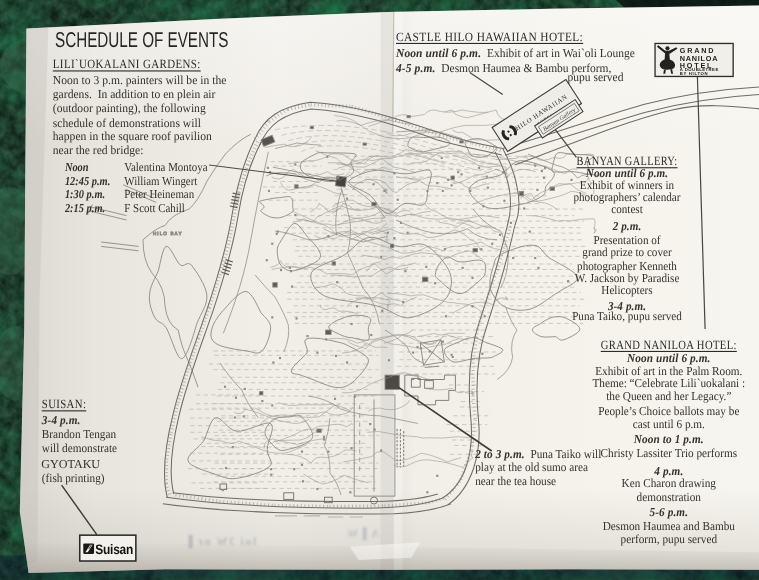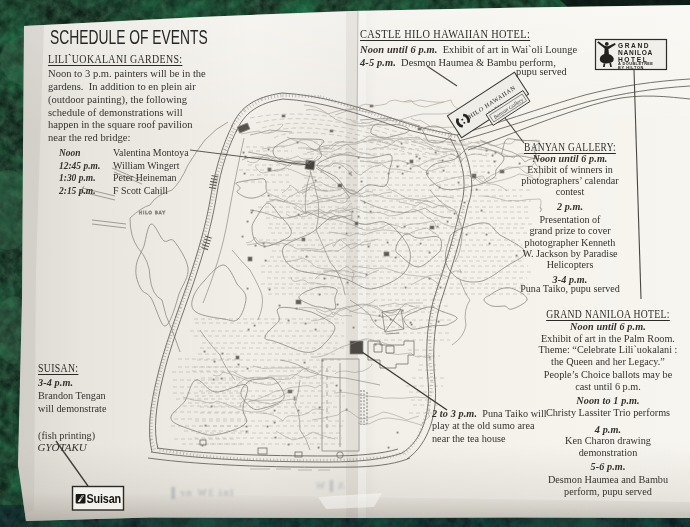--- a/index.html
+++ b/index.html
@@ -678,21 +678,21 @@
 <div class="t ctr nan" style="top:460.4px;"><b><i>5-6 p.m.</i></b></div>
 <div class="t ctr nan" style="top:472.5px;">Desmon Haumea and Bambu</div>
 <div class="t ctr nan" style="top:484.5px;">perform, pupu served</div>
 
 
 <div class="t hd" style="left:37.5px;top:361.8px;font-size:11.5px;transform:scaleX(0.85);transform-origin:0 0;">SUISAN:</div>
 
 <div class="t sui" style="top:375.8px;"><b><i>3-4 p.m.</i></b></div>
 <div class="t sui" style="top:388.8px;">Brandon Tengan</div>
 <div class="t sui" style="top:401.8px;">will demonstrate</div>
-<div class="t sui" style="top:415.5px;font-style:italic;transform:scaleX(1.0);margin-top:25px;">GYOTAKU</div>
+<div class="t sui" style="top:415.5px;transform:scaleX(1.0);">GYOTAKU</div>
 <div class="t sui" style="top:428.8px;">(fish printing)</div>
 
 
 <div class="t s23" style="top:406.9px;"><b><i>2 to 3 p.m.</i></b>&nbsp; Puna Taiko will</div>
 <div class="t s23" style="top:418.7px;">play at the old sumo area</div>
 <div class="t s23" style="top:431.8px;">near the tea house</div>
 
 
 <div class="t" style="left:133px;top:487px;width:100px;font-size:10px;font-weight:bold;color:rgba(104,114,132,0.32);transform:scaleX(-1);filter:blur(1.2px);letter-spacing:1.5px;">lni 3W nr▐</div>
 

